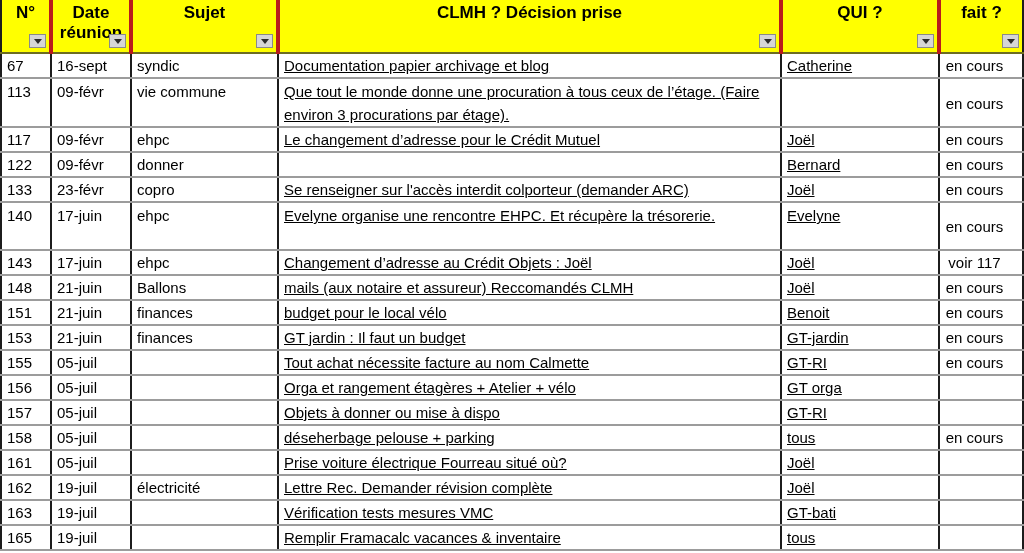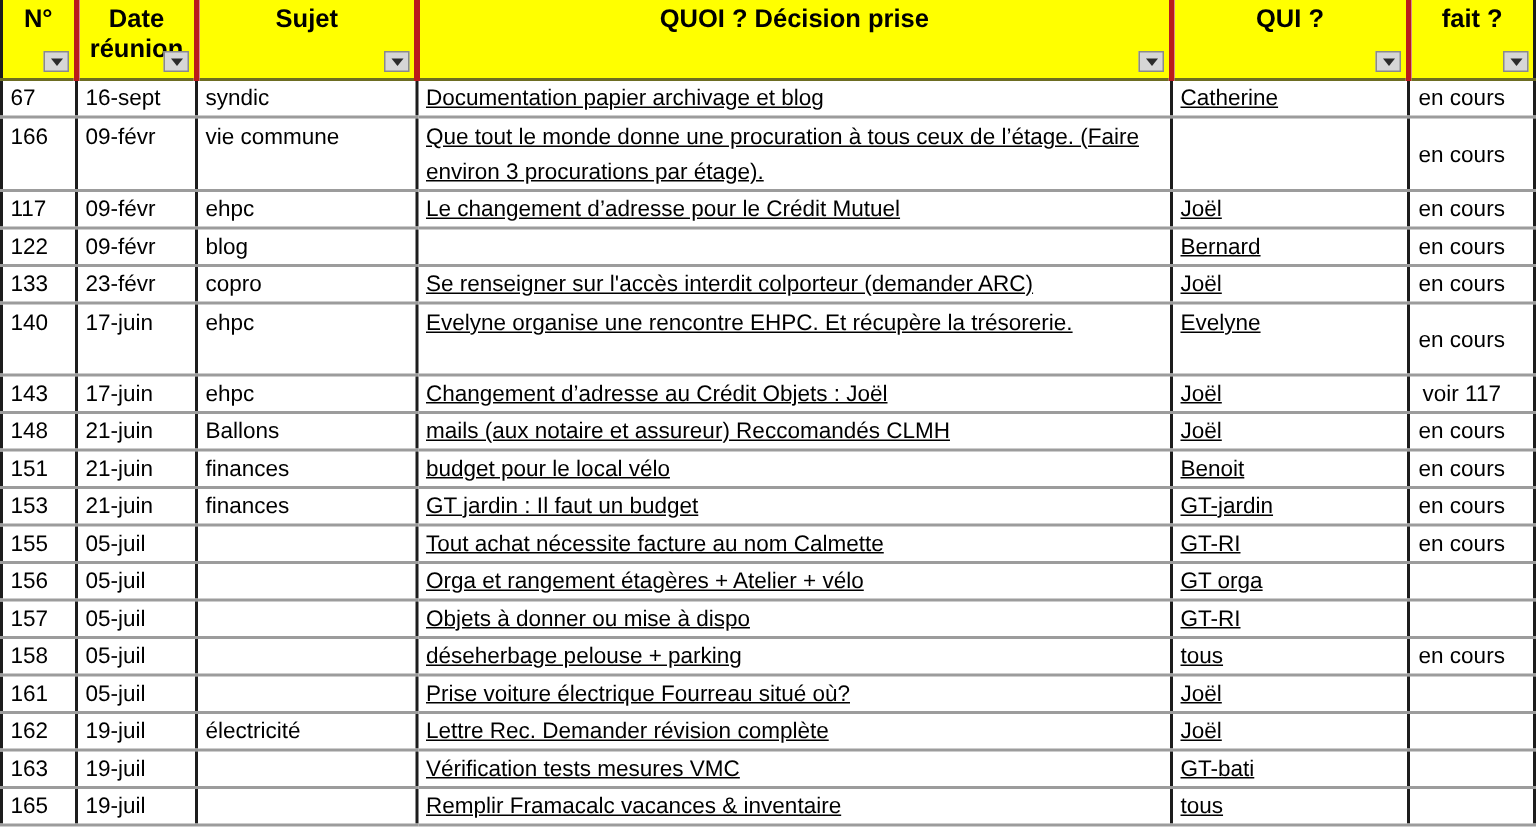--- a/index.html
+++ b/index.html
@@ -116,21 +116,21 @@
             <span class="filter-arrow"></span>
           </span>
       </th>
       <th>
         <span>Sujet</span>
         <span class="filter-btn">
             <span class="filter-arrow"></span>
           </span>
       </th>
       <th>
-        <span>QUOI ? Décision prise</span>
+        <span>CLMH ? Décision prise</span>
         <span class="filter-btn">
             <span class="filter-arrow"></span>
           </span>
       </th>
       <th>
         <span>QUI ?</span>
         <span class="filter-btn">
             <span class="filter-arrow"></span>
           </span>
       </th>
@@ -145,39 +145,39 @@
   <tbody>
       <tr>
         <td class="col-num">67</td>
         <td class="col-date">16-sept</td>
         <td class="col-sujet">syndic</td>
         <td class="col-quoi">Documentation papier archivage et blog</td>
         <td class="col-qui">Catherine</td>
         <td class="col-fait">en cours</td>
       </tr>
       <tr class="tall">
-        <td class="col-num">166</td>
+        <td class="col-num">113</td>
         <td class="col-date">09-févr</td>
         <td class="col-sujet">vie commune</td>
         <td class="col-quoi">Que tout le monde donne une procuration à tous ceux de l’étage. (Faire environ 3 procurations par étage).</td>
         <td class="col-qui"></td>
         <td class="col-fait">en cours</td>
       </tr>
       <tr>
         <td class="col-num">117</td>
         <td class="col-date">09-févr</td>
         <td class="col-sujet">ehpc</td>
         <td class="col-quoi">Le changement d’adresse pour le Crédit Mutuel</td>
         <td class="col-qui">Joël</td>
         <td class="col-fait">en cours</td>
       </tr>
       <tr>
         <td class="col-num">122</td>
         <td class="col-date">09-févr</td>
-        <td class="col-sujet">blog</td>
+        <td class="col-sujet">donner</td>
         <td class="col-quoi"></td>
         <td class="col-qui">Bernard</td>
         <td class="col-fait">en cours</td>
       </tr>
       <tr>
         <td class="col-num">133</td>
         <td class="col-date">23-févr</td>
         <td class="col-sujet">copro</td>
         <td class="col-quoi">Se renseigner sur l'accès interdit colporteur (demander ARC)</td>
         <td class="col-qui">Joël</td>

